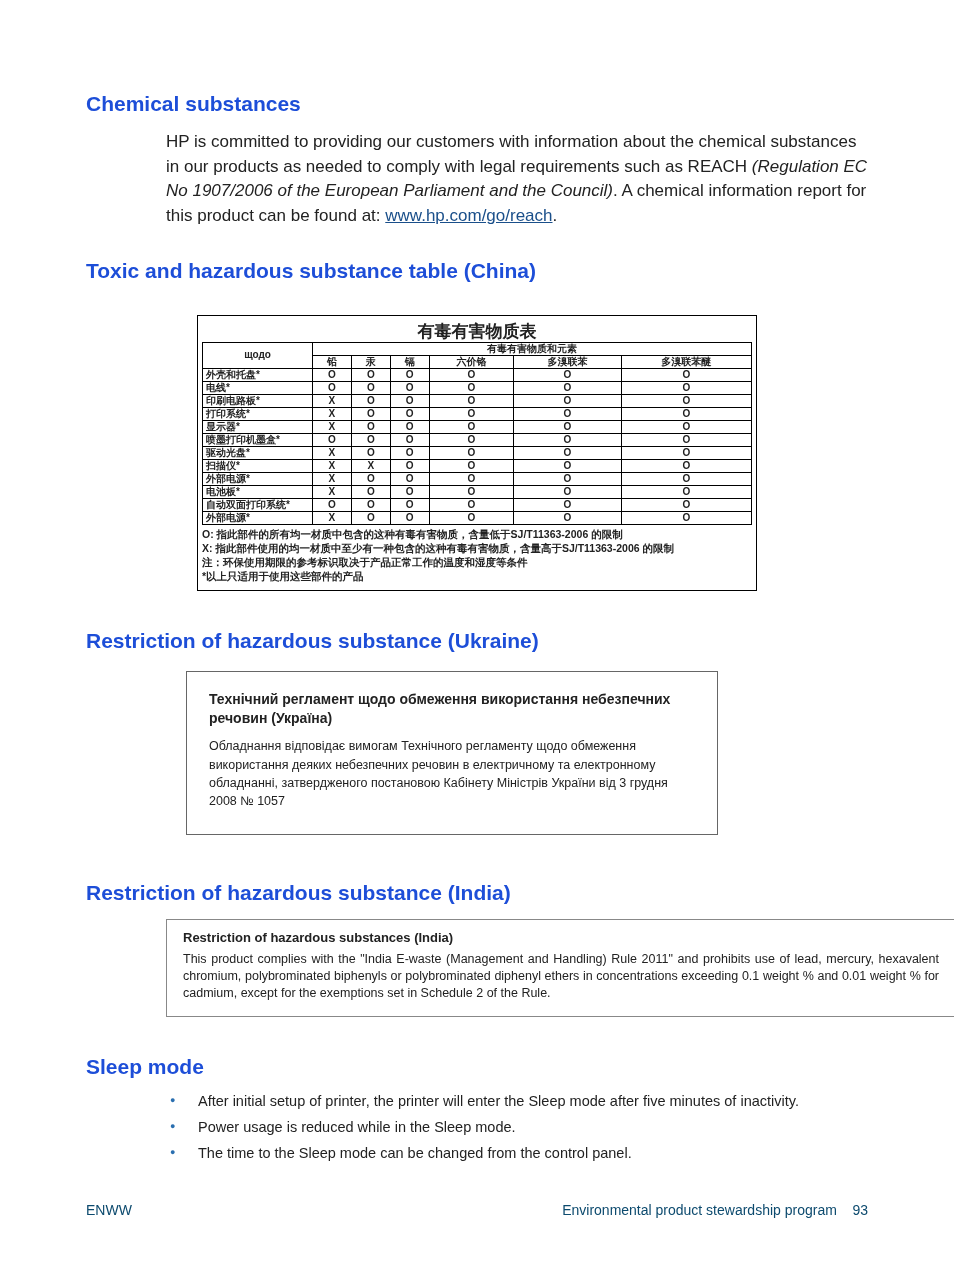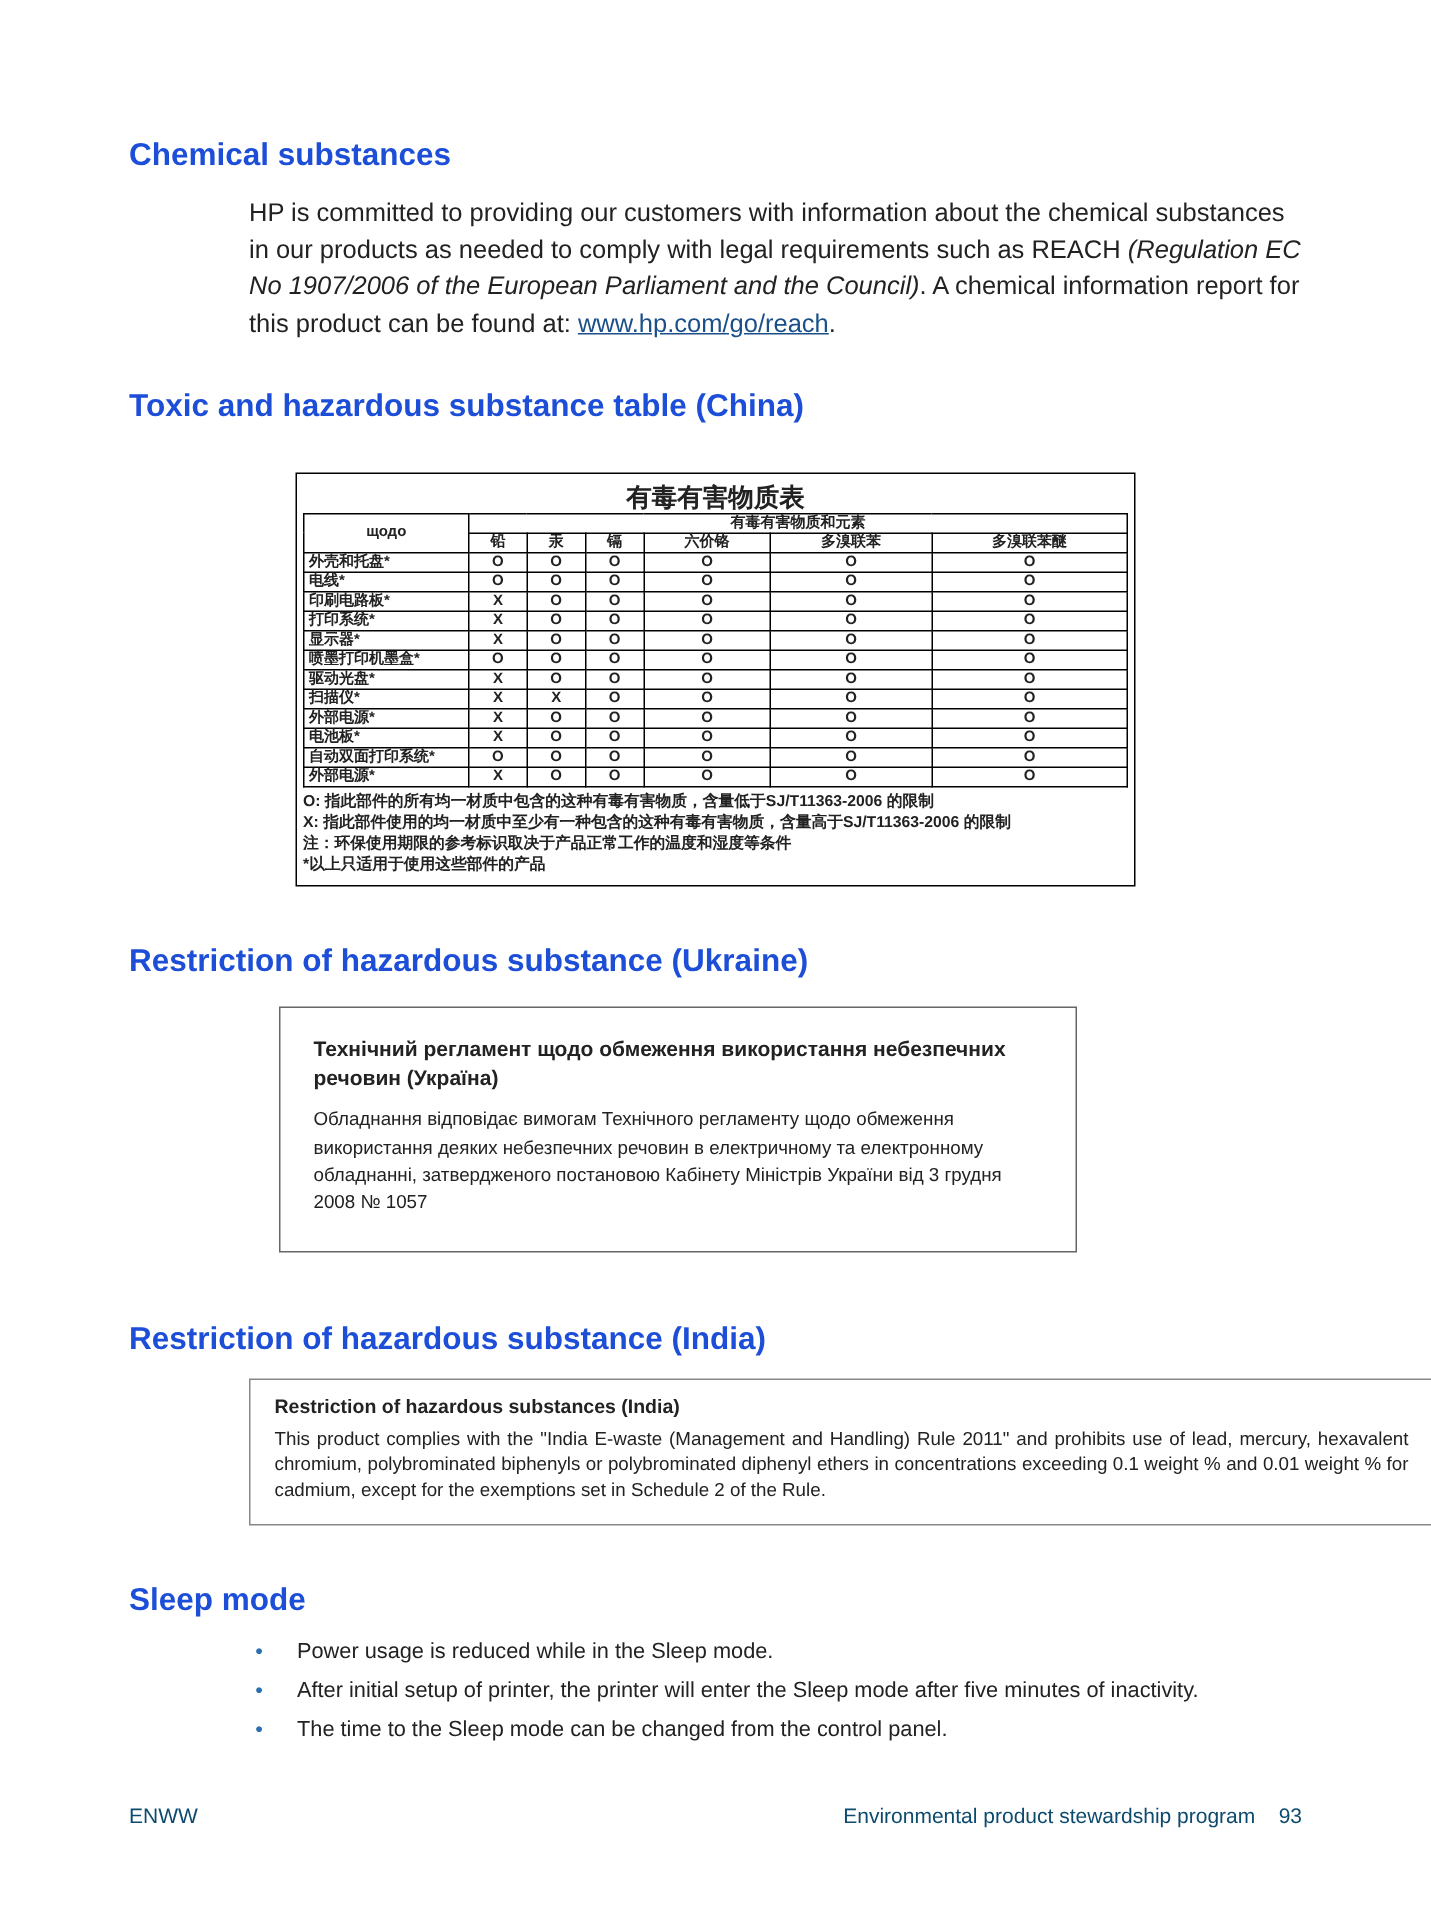--- a/index.html
+++ b/index.html
@@ -256,22 +256,22 @@
   <div class="india-box">
     <div class="india-title">Restriction of hazardous substances (India)</div>
     <div class="india-body">This product complies with the "India E-waste (Management and Handling) Rule 2011" and prohibits use of lead, mercury, hexavalent chromium, polybrominated biphenyls or polybrominated diphenyl ethers in concentrations exceeding 0.1 weight % and 0.01 weight % for cadmium, except for the exemptions set in Schedule 2 of the Rule.</div>
   </div>
 </div>
 
 <div class="block-spacer-m"></div>
 
 <h2 class="section">Sleep mode</h2>
 <ul class="bullets">
+  <li>After initial setup of printer, the printer will enter the Sleep mode after five minutes of inactivity.</li>
   <li>Power usage is reduced while in the Sleep mode.</li>
-  <li>After initial setup of printer, the printer will enter the Sleep mode after five minutes of inactivity.</li>
   <li>The time to the Sleep mode can be changed from the control panel.</li>
 </ul>
 
 <div class="footer">
   <span>ENWW</span>
   <span>
     <span>Environmental product stewardship program</span>&nbsp;&nbsp;&nbsp;&nbsp;<span>93</span>
   </span>
 </div>
 

